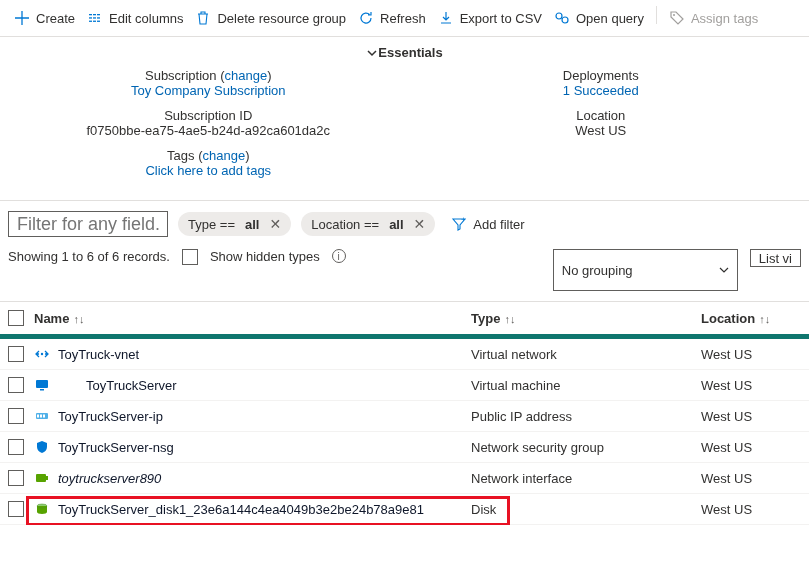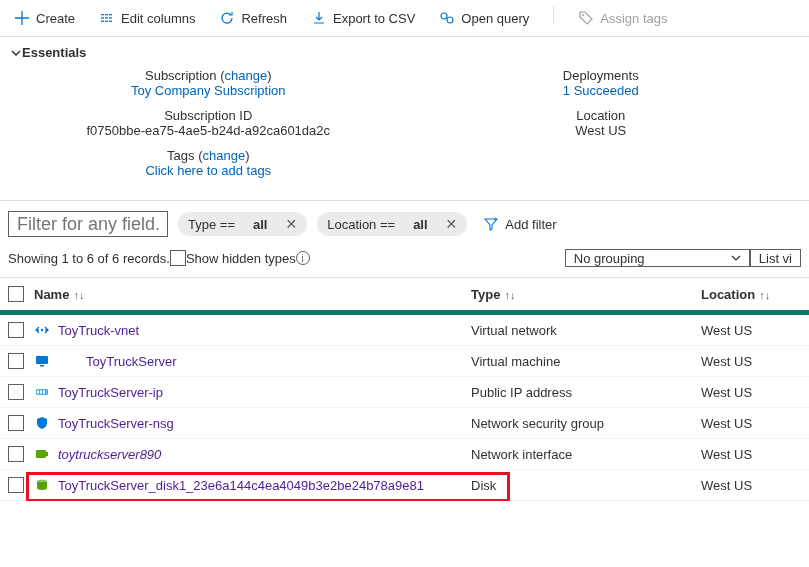--- a/index.html
+++ b/index.html
@@ -1,54 +1,54 @@
 <!DOCTYPE html>
 <html><head>
 <meta charset="utf-8">
 <style>
   * { box-sizing: border-box; margin: 0; padding: 0; }
   body { font-family: "Segoe UI", -apple-system, sans-serif; font-size: 13px; color: #323130; background: #fff; width: 809px; overflow: hidden; }
-  .toolbar { display: flex; align-items: flex-start; gap: 12px; padding: 6px 8px; border-bottom: 1px solid #e1dfdd; }
+  .toolbar { display: flex; align-items: flex-start; gap: 0; padding: 6px 8px; border-bottom: 1px solid #e1dfdd; }
   .tool-btn { display: flex; align-items: center; gap: 6px; padding: 4px 6px; cursor: pointer; color: #323130; }
   .tool-btn.disabled { color: #a19f9d; }
   .tool-ico { display: inline-flex; width: 16px; height: 16px; color: #0078d4; }
   .tool-btn.disabled .tool-ico { color: #a19f9d; }
   .tool-sep { width: 1px; height: 18px; background: #e1dfdd; margin: 0 6px; }
 
-  .essentials-hdr { display: flex; align-items: center; padding: 8px 10px; font-weight: 600; cursor: pointer; }
+  .essentials-hdr { display: flex; align-items: center; padding: 8px 18px; font-weight: 600; cursor: pointer; justify-content: center; }
   .essentials-body { display: flex; padding: 0 12px 12px 12px; border-bottom: 1px solid #e1dfdd; text-align: center; }
   .ess-col { flex: 0 0 50%; min-width: 0; }
   .ess-row { margin-bottom: 10px; }
   .ess-label { color: #323130; }
   .ess-link { color: #0065b3; cursor: pointer; }
 
   .filter-row { display: flex; align-items: center; gap: 10px; padding: 10px 8px 6px; }
   .filter-input { width: 160px; height: 26px; padding: 2px 8px; border: 1px solid #605e5c; font-size: 18px; }
-  .pill { display: flex; align-items: center; gap: 18px; background: #edebe9; border-radius: 13px; padding: 4px 10px; font-size: 13px; cursor: pointer; }
+  .pill { display: flex; align-items: center; gap: 10px; background: #edebe9; border-radius: 13px; padding: 4px 10px; font-size: 13px; cursor: pointer; }
   .pill .x { color: #605e5c; font-size: 14px; }
   .add-filter { display: flex; align-items: center; gap: 6px; color: #323130; cursor: pointer; padding: 4px 6px; }
   .add-filter .tool-ico { color: #0078d4; }
 
-  .ctrl-row { display: flex; align-items: center; padding: 6px 8px 10px; }
+  .ctrl-row { display: flex; gap: 12px; padding: 6px 8px 10px; }
   .ctrl-row .spacer { flex: 1; }
   .checkbox { width: 16px; height: 16px; border: 1px solid #605e5c; background: #fff; }
   .info-ico { display:inline-flex; width:14px;height:14px; border:1px solid #605e5c; border-radius:50%; align-items:center; justify-content:center; font-size:10px; color:#605e5c; }
-  .select { display:flex; align-items:center; justify-content:space-between; border:1px solid #605e5c; height:18px; padding:0 8px; min-width:185px; cursor:pointer; }
+  .select { display:flex; align-items:center; justify-content:space-between; border:1px solid #605e5c; height:42px; padding:0 8px; min-width:185px; cursor:pointer; }
   .btn-outline { border:1px solid #605e5c; height:18px; padding:0 8px; cursor:pointer; display:flex; align-items:center; }
 
   .table-head { display:flex; align-items:center; padding:8px 8px; border-top:1px solid #e1dfdd; border-bottom:5px solid #0f766e; font-weight:600; }
   .col-cb { width:26px; }
   .col-name { flex:1; }
   .col-type { width:230px; }
   .col-loc { width:100px; }
   .sort { color:#605e5c; font-size:11px; margin-left:4px; }
 
   .row { display:flex; align-items:center; padding:7px 8px; border-bottom:1px solid #f3f2f1; position:relative; }
   .row .res-ico { width:16px; height:16px; margin-right:8px; display:inline-flex; flex:none; }
-  .row .name-link { color:#4c1d95; cursor:pointer; }
+  .row .name-link { color:#0f172a; cursor:pointer; }
   .row.highlighted .hl-box { position:absolute; left:26px; top:2px; height:30px; width:484px; border:3px solid #e81123; pointer-events:none; }
 </style>
 </head>
 <body>
 
 <div class="toolbar">
   <div class="tool-btn">
     <span class="tool-ico">
         <svg viewBox="0 0 16 16">
           <path d="M8 1v14M1 8h14" stroke="currentColor" stroke-width="1.3" fill="none"></path>
@@ -64,20 +64,28 @@
           <rect x="2" y="10.6" width="3" height="1.3" fill="currentColor"></rect>
           <rect x="6" y="4" width="3" height="1.3" fill="currentColor"></rect>
           <rect x="6" y="7.3" width="3" height="1.3" fill="currentColor"></rect>
           <rect x="6" y="10.6" width="3" height="1.3" fill="currentColor"></rect>
           <rect x="10" y="4" width="3" height="1.3" fill="currentColor"></rect>
           <rect x="10" y="7.3" width="3" height="1.3" fill="currentColor"></rect>
           <rect x="10" y="10.6" width="3" height="1.3" fill="currentColor"></rect>
         </svg>
       </span>
     <span>Edit columns</span>
+  </div>
+  <div class="tool-btn">
+    <span class="tool-ico">
+        <svg viewBox="0 0 16 16">
+          <path d="M3 4h10M6 4V2h4v2M4 4l1 10h6l1-10" stroke="currentColor" stroke-width="1.1" fill="none"></path>
+        </svg>
+      </span>
+    <span>Delete resource group</span>
   </div>
   <div class="tool-btn">
     <span class="tool-ico">
         <svg viewBox="0 0 16 16">
           <path d="M13 8a5 5 0 1 1-1.5-3.5M13 2v3h-3" stroke="currentColor" stroke-width="1.2" fill="none"></path>
         </svg>
       </span>
     <span>Refresh</span>
   </div>
   <div class="tool-btn">

